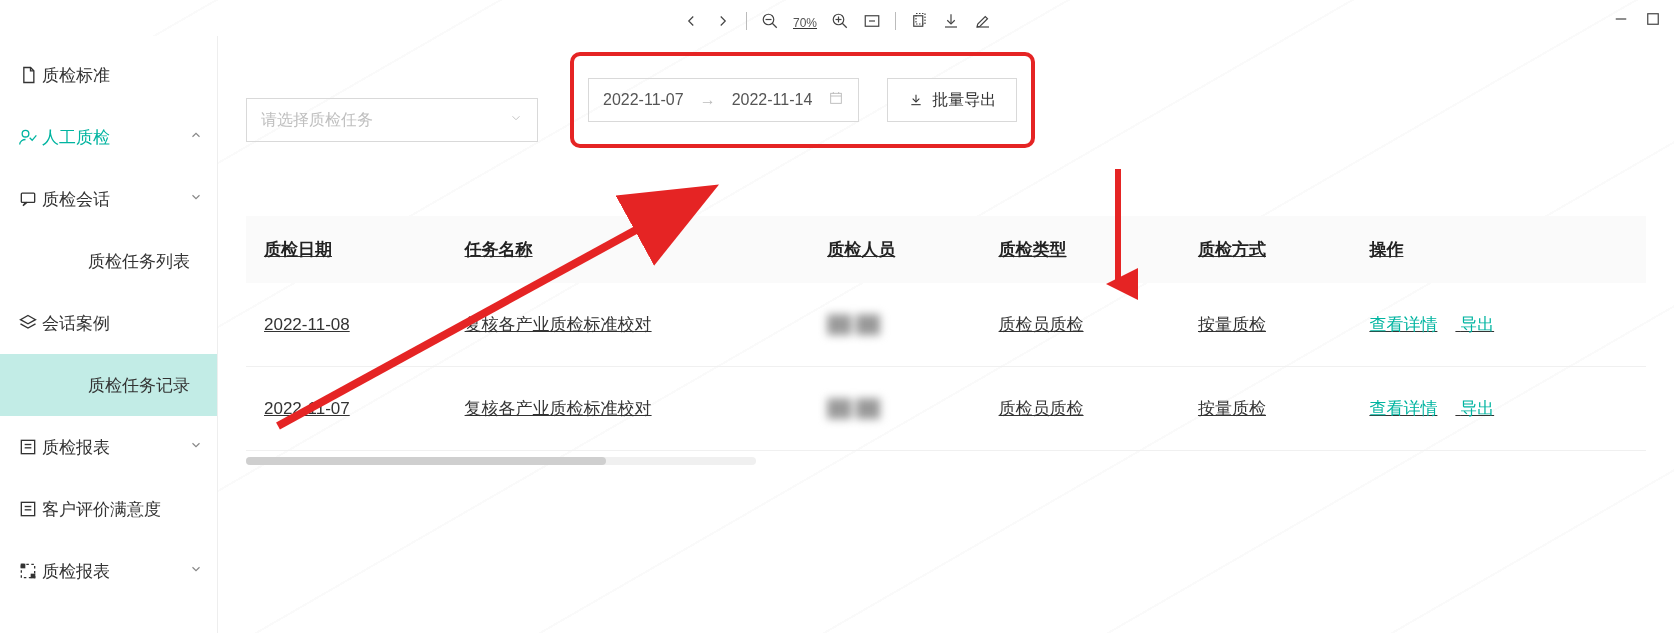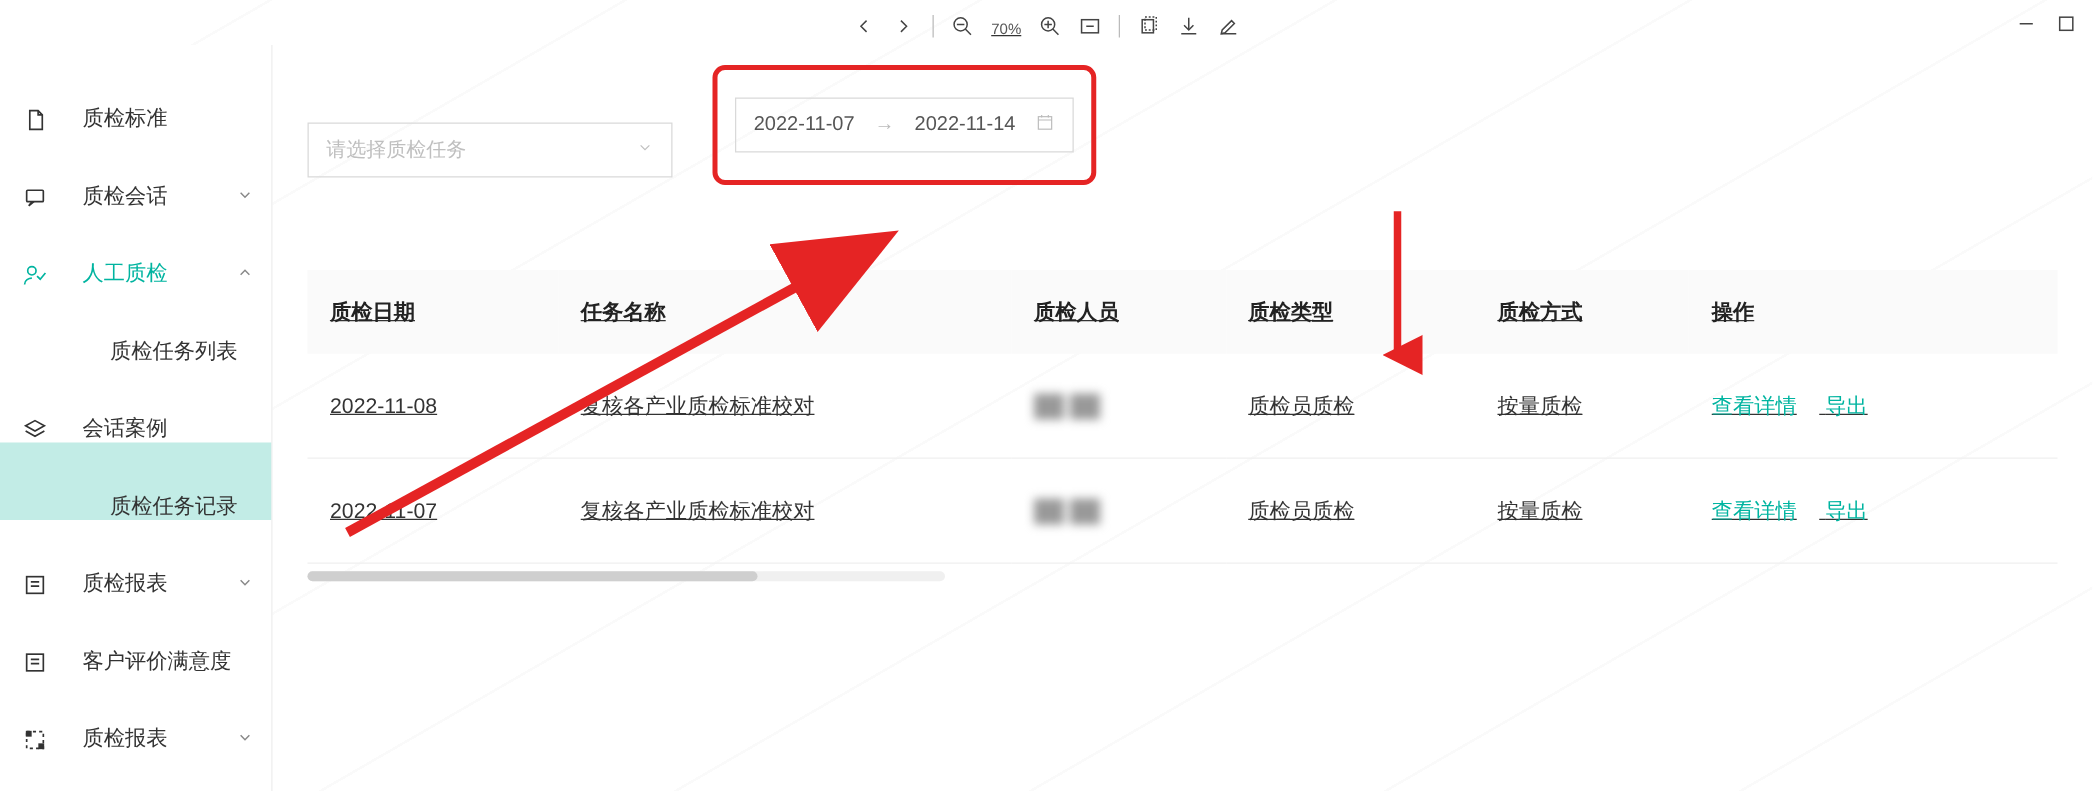--- a/index.html
+++ b/index.html
@@ -56,26 +56,26 @@
 
   
   .sidebar {
     width: 218px;
     border-right: 1px solid #eee;
     padding-top: 8px;
     background: #fff;
     z-index: 2;
   }
   .side-item {
-    display: flex; align-items: flex-end;
+    display: flex; align-items: center;
     height: 62px;
     padding-left: 18px;
     font-size: 17px;
     color: #333;
-    gap: 28px;
+    gap: 4px;
     cursor: pointer;
     position: relative;
   }
   .side-item.sub { padding-left: 88px; font-size: 17px; }
   .side-item.active-parent { color: #00b4a0; }
   .side-item.selected { background: #c2ece6; }
   .side-item .chev { margin-left: auto; margin-right: 14px; color: #888; }
   .side-item svg.icn { width: 20px; height: 20px; stroke: currentColor; fill: none; stroke-width: 1.6; }
 
   
@@ -250,39 +250,39 @@
 <div class="layout">
 
   <nav class="sidebar">
     <div class="side-item">
       <svg class="icn" viewBox="0 0 24 24">
           <path d="M7 3h8l4 4v14H7z"></path>
           <polyline points="15 3 15 7 19 7"></polyline>
         </svg>
       <span>质检标准</span>
     </div>
+    <div class="side-item active-parent">
+      <svg class="icn" viewBox="0 0 24 24">
+          <circle cx="9" cy="8" r="4"></circle>
+          <path d="M2 21c0-4 4-6 7-6"></path>
+          <polyline points="14 13 17 16 22 10"></polyline>
+        </svg>
+      <span>人工质检</span>
+      <span class="chev"><svg width="14" height="14" viewBox="0 0 24 24" stroke="#888" fill="none" stroke-width="2">
+            <polyline points="6 15 12 9 18 15"></polyline>
+          </svg></span>
+    </div>
     <div class="side-item">
       <svg class="icn" viewBox="0 0 24 24">
           <rect x="4" y="5" width="16" height="11" rx="1"></rect>
           <polyline points="9 16 6 20 11 16"></polyline>
         </svg>
       <span>质检会话</span>
       <span class="chev"><svg width="14" height="14" viewBox="0 0 24 24" stroke="#888" fill="none" stroke-width="2">
             <polyline points="6 9 12 15 18 9"></polyline>
-          </svg></span>
-    </div>
-    <div class="side-item active-parent">
-      <svg class="icn" viewBox="0 0 24 24">
-          <circle cx="9" cy="8" r="4"></circle>
-          <path d="M2 21c0-4 4-6 7-6"></path>
-          <polyline points="14 13 17 16 22 10"></polyline>
-        </svg>
-      <span>人工质检</span>
-      <span class="chev"><svg width="14" height="14" viewBox="0 0 24 24" stroke="#888" fill="none" stroke-width="2">
-            <polyline points="6 15 12 9 18 15"></polyline>
           </svg></span>
     </div>
     <div class="side-item sub">
       <span>质检任务列表</span>
     </div>
     <div class="side-item">
       <svg class="icn" viewBox="0 0 24 24">
           <polygon points="12 3 21 8 12 13 3 8 12 3"></polygon>
           <polyline points="3 13 12 18 21 13"></polyline>
         </svg>
@@ -355,20 +355,28 @@
           <span>2022-11-07</span>
           <span class="arrow">→</span>
           <span>2022-11-14</span>
           <span class="cal"><svg viewBox="0 0 24 24">
                 <rect x="4" y="5" width="16" height="15"></rect>
                 <line x1="4" y1="9" x2="20" y2="9"></line>
                 <line x1="8" y1="3" x2="8" y2="6"></line>
                 <line x1="16" y1="3" x2="16" y2="6"></line>
               </svg></span>
         </div>
+        <button class="export-btn">
+          <svg viewBox="0 0 24 24">
+              <line x1="12" y1="4" x2="12" y2="14"></line>
+              <polyline points="7 10 12 15 17 10"></polyline>
+              <line x1="5" y1="19" x2="19" y2="19"></line>
+            </svg>
+          <span>批量导出</span>
+        </button>
       </div>
     </div>
 
     <table class="tbl">
       <thead>
         <tr>
           <th>质检日期</th>
           <th>任务名称</th>
           <th>质检人员</th>
           <th>质检类型</th>

